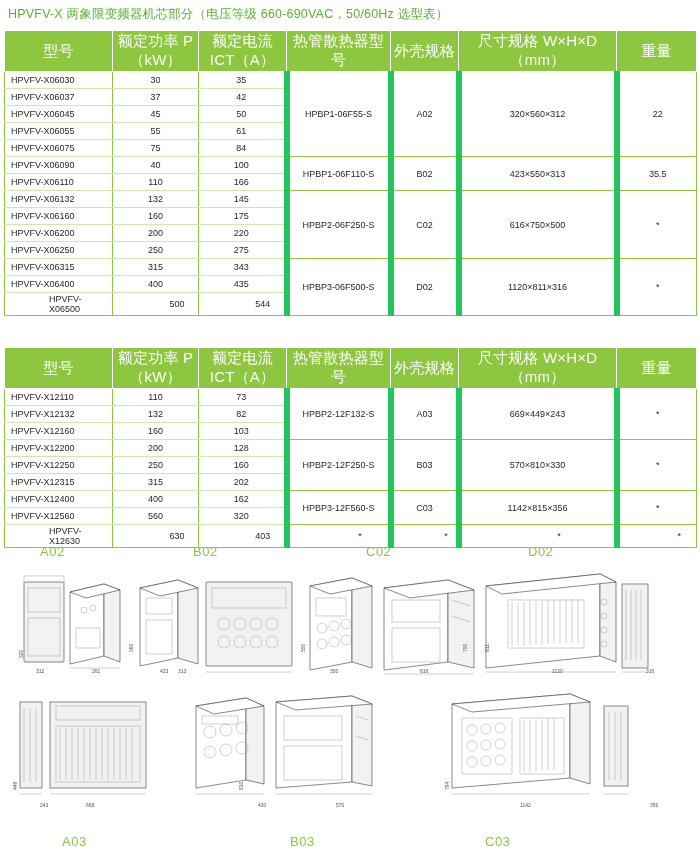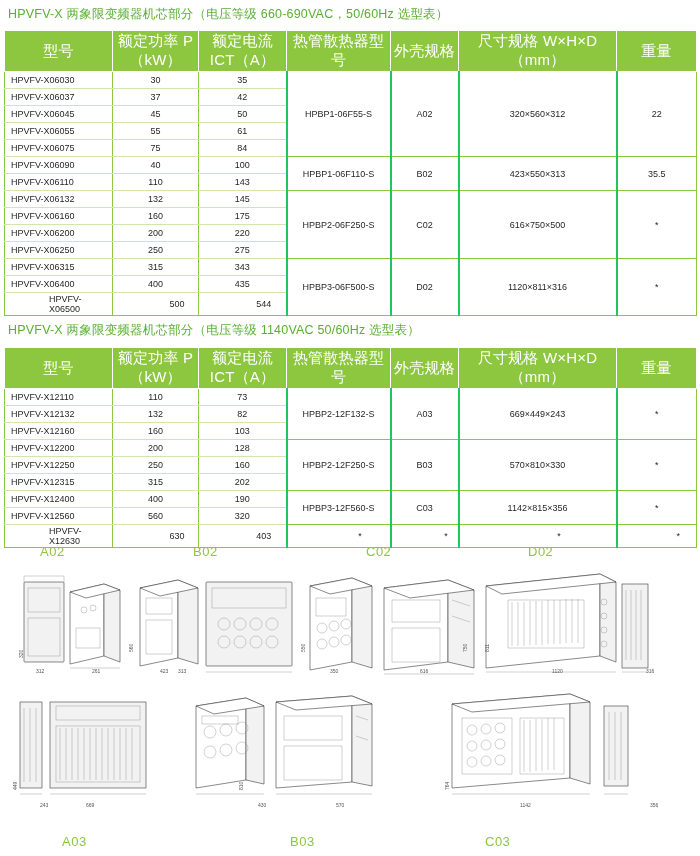--- a/index.html
+++ b/index.html
@@ -53,21 +53,21 @@
     color: #231f20;
     background: #ffffff;
   }
   table.spec td.model {
     text-align: left;
     padding-left: 6px;
     margin-left: 10px;
   }
   table.spec tr:last-child td { border-bottom: 1px solid #8dc63f; padding-left: 44px; }
   table.spec td.span {
-    border-left: 2px solid #22c55e;
+    border-left: 6px solid #22c55e;
     border-right: 1px solid #8dc63f;
   }
   table.spec td.vsep { border-bottom: 1px solid #8dc63f; }
 
   
   .drawings { position: absolute; left: 0; top: 540px; width: 700px; height: 316px; }
   .dlabel {
     position: absolute;
     color: #8dc63f;
     font-size: 13px;
@@ -147,21 +147,21 @@
           <td>40</td>
           <td>100</td>
           <td class="span vsep" rowspan="2">HPBP1-06F110-S</td>
           <td class="span vsep" rowspan="2">B02</td>
           <td class="span vsep" rowspan="2">423×550×313</td>
           <td class="span vsep" rowspan="2">35.5</td>
         </tr>
         <tr>
           <td class="model">HPVFV-X06110</td>
           <td>110</td>
-          <td>143</td>
+          <td>166</td>
         </tr>
         <tr>
           <td class="model">HPVFV-X06132</td>
           <td>132</td>
           <td>145</td>
           <td class="span vsep" rowspan="4">HPBP2-06F250-S</td>
           <td class="span vsep" rowspan="4">C02</td>
           <td class="span vsep" rowspan="4">616×750×500</td>
           <td class="span vsep" rowspan="4">*</td>
         </tr>
@@ -195,21 +195,20 @@
           <td>435</td>
         </tr>
         <tr>
           <td class="model">HPVFV-X06500</td>
           <td>500</td>
           <td>544</td>
         </tr>
       </tbody>
   </table>
 
-  <div class="section-title" id="title2">HPVFV-X 两象限变频器机芯部分（电压等级 1140VAC 50/60Hz 选型表）</div>
   <table class="spec" id="table2">
     <colgroup>
       <col style="width:108px">
         <col style="width:86px">
         <col style="width:88px">
       <col style="width:104px">
         <col style="width:68px">
         <col style="width:158px">
         <col style="width:80px">
     </colgroup>
@@ -259,21 +258,21 @@
           <td>160</td>
         </tr>
         <tr>
           <td class="model">HPVFV-X12315</td>
           <td>315</td>
           <td>202</td>
         </tr>
         <tr>
           <td class="model">HPVFV-X12400</td>
           <td>400</td>
-          <td>190</td>
+          <td>162</td>
           <td class="span vsep" rowspan="2">HPBP3-12F560-S</td>
           <td class="span vsep" rowspan="2">C03</td>
           <td class="span vsep" rowspan="2">1142×815×356</td>
           <td class="span vsep" rowspan="2">*</td>
         </tr>
         <tr>
           <td class="model">HPVFV-X12560</td>
           <td>560</td>
           <td>320</td>
         </tr>

